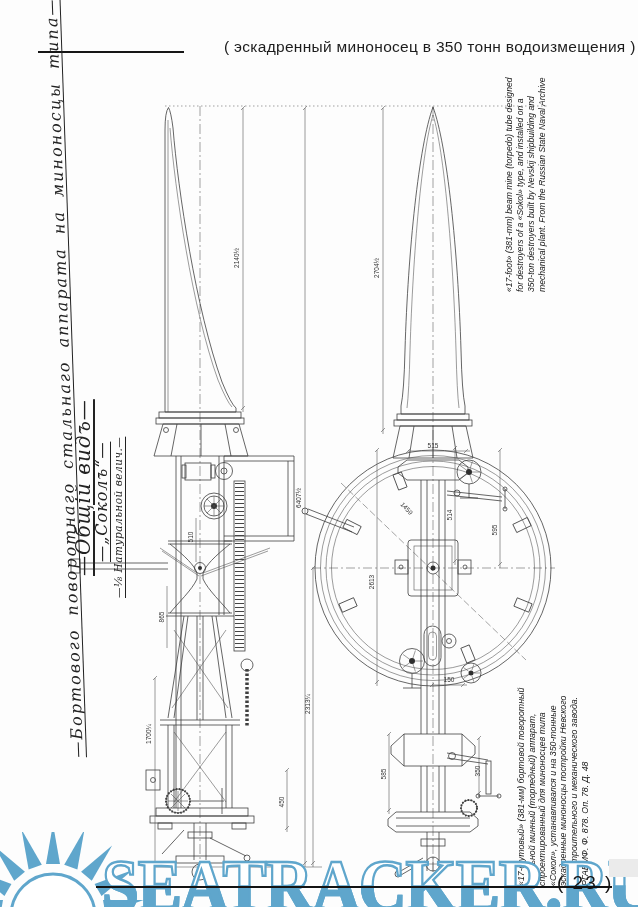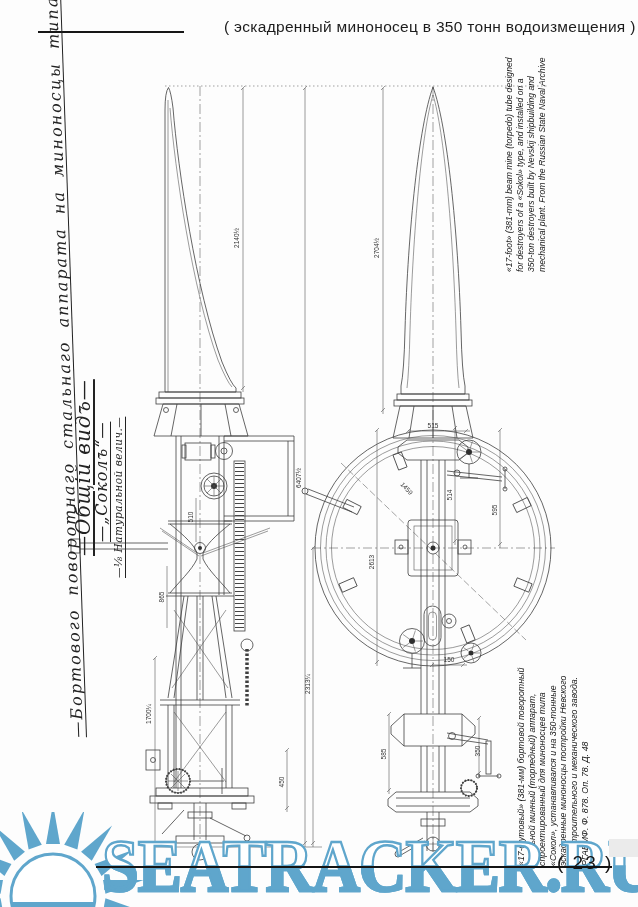--- a/index.html
+++ b/index.html
@@ -1,18 +1,18 @@
 <!DOCTYPE html>
 <html style="--wm: #5fa6cc;"><head>
 <meta charset="utf-8">
 <style>
   html,body{margin:0;padding:0;}
   body{width:638px;height:907px;overflow:hidden;background:#fdfdfd;
        font-family:"Liberation Sans",sans-serif;position:relative;}
-  .page{position:absolute;inset:0;}
+  .page{position:absolute;inset:0;margin-top:20px;}
 
   
   .hdr-rule{position:absolute;left:38px;top:31px;width:146px;height:2px;background:#161616;z-index:2;}
   .hdr{position:absolute;left:224px;top:18px;font-size:15.5px;letter-spacing:.3px;color:#1c1c1c;z-index:2;white-space:nowrap;}
 
   
   .vt{position:absolute;transform-origin:0 0;transform:rotate(-90deg);white-space:nowrap;z-index:2;color:#222;}
   .script{font-family:"DejaVu Serif",serif;font-style:italic;text-decoration:underline;text-underline-offset:3px;}
   .t-main{left:68px;top:738px;font-size:16px;letter-spacing:2px;word-spacing:6px;transform:rotate(-92deg);}
   .t-view{left:71px;top:556px;font-size:20px;letter-spacing:1px;}

